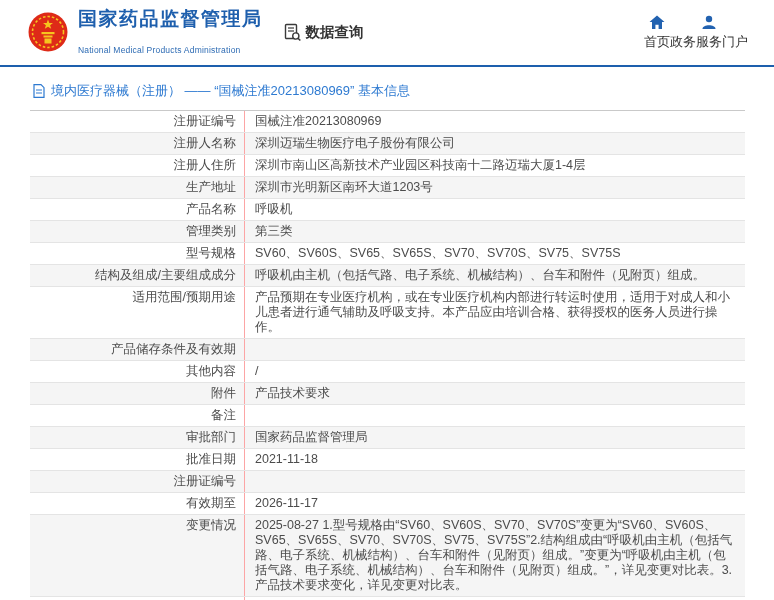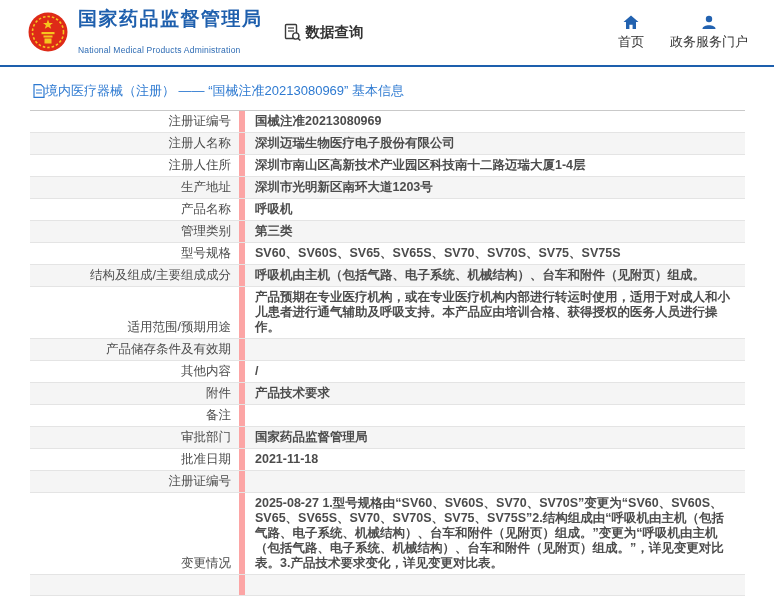--- a/index.html
+++ b/index.html
@@ -9,38 +9,38 @@
   
   .header { height: 67px; background: #fff; border-bottom: 2px solid #1d5fad;
     display: flex; align-items: center; padding: 0 26px 0 28px; }
   .brand { display: flex; align-items: center; gap: 10px; }
   .emblem { width: 40px; height: 40px; flex: 0 0 auto; }
   .brand-text { display: flex; flex-direction: column; line-height: 1.1; }
   .brand-cn { font-size: 19px; font-weight: bold; color: #1e5fad; letter-spacing: 1.5px; }
   .brand-en { font-size: 8.5px; color: #2e6cb4; margin-top: 16px; letter-spacing: 0.2px; }
   .data-query { display: flex; align-items: center; gap: 4px; margin-left: 20px;
     font-size: 14.5px; font-weight: 600; color: #333; cursor: pointer; }
-  .header-nav { margin-left: auto; display: flex; gap: 26px; }
+  .header-nav { margin-left: auto; display: flex; }
   .nav-item { display: flex; flex-direction: column; align-items: center; gap: 3px;
     font-size: 13px; color: #333; cursor: pointer; }
 
   
-  .breadcrumb { margin: 15px 0 10px 33px; display: flex; align-items: center; 
+  .breadcrumb { margin: 15px 0 10px 33px; display: flex; align-items: center; gap: 6px;
     color: #2e7ad1; font-size: 13px; }
 
   
   .info-table { margin-left: 30px; width: 715px;
     border-top: 1px solid #c9c9c9; font-size: 12.5px; color: #4c4c4c; }
   .row { display: flex; border-bottom: 1px solid #e4e4e4; min-height: 21px; background: #fff; }
   .row:nth-child(even) { background: #f5f5f5; }
-  .cell-label { width: 215px; flex: 0 0 auto; border-right: 6px solid #fca5a5;
-    display: flex; align-items: flex-end; justify-content: flex-end; gap: 3px;
+  .cell-label { width: 215px; flex: 0 0 auto; border-right: 1px solid #fca5a5;
+    display: flex; align-items: flex-start; justify-content: flex-end; gap: 3px;
     text-align: right; padding: 3px 8px 3px 4px; line-height: 15px; }
   .cell-value { flex: 1; display: flex; align-items: center;
-    padding: 3px 12px 3px 10px; line-height: 15px; font-weight: bold; }
+    padding: 3px 12px 3px 10px; line-height: 15px; }
 
   .icon-svg { display: block; }
 </style>
 </head>
 <body>
 
 <div class="header">
   <div class="brand">
     <svg class="emblem icon-svg" viewBox="0 0 40 40">
       <circle cx="20" cy="20" r="19.5" fill="#de2a18"></circle>
@@ -185,20 +185,26 @@
       <div class="cell-value">2021-11-18</div>
     </div>
     <div class="row">
       <div class="cell-label">
         <span>注册证编号</span>
       </div>
       <div class="cell-value"></div>
     </div>
     <div class="row">
       <div class="cell-label">
+        <span>有效期至</span>
+      </div>
+      <div class="cell-value">2026-11-17</div>
+    </div>
+    <div class="row">
+      <div class="cell-label">
         <span>变更情况</span>
       </div>
       <div class="cell-value">2025-08-27 1.型号规格由“SV60、SV60S、SV70、SV70S”变更为“SV60、SV60S、SV65、SV65S、SV70、SV70S、SV75、SV75S”2.结构组成由“呼吸机由主机（包括气路、电子系统、机械结构）、台车和附件（见附页）组成。”变更为“呼吸机由主机（包括气路、电子系统、机械结构）、台车和附件（见附页）组成。”，详见变更对比表。3.产品技术要求变化，详见变更对比表。</div>
     </div>
     <div class="row">
       <div class="cell-label"></div>
       <div class="cell-value"></div>
     </div>
   </div>
 

